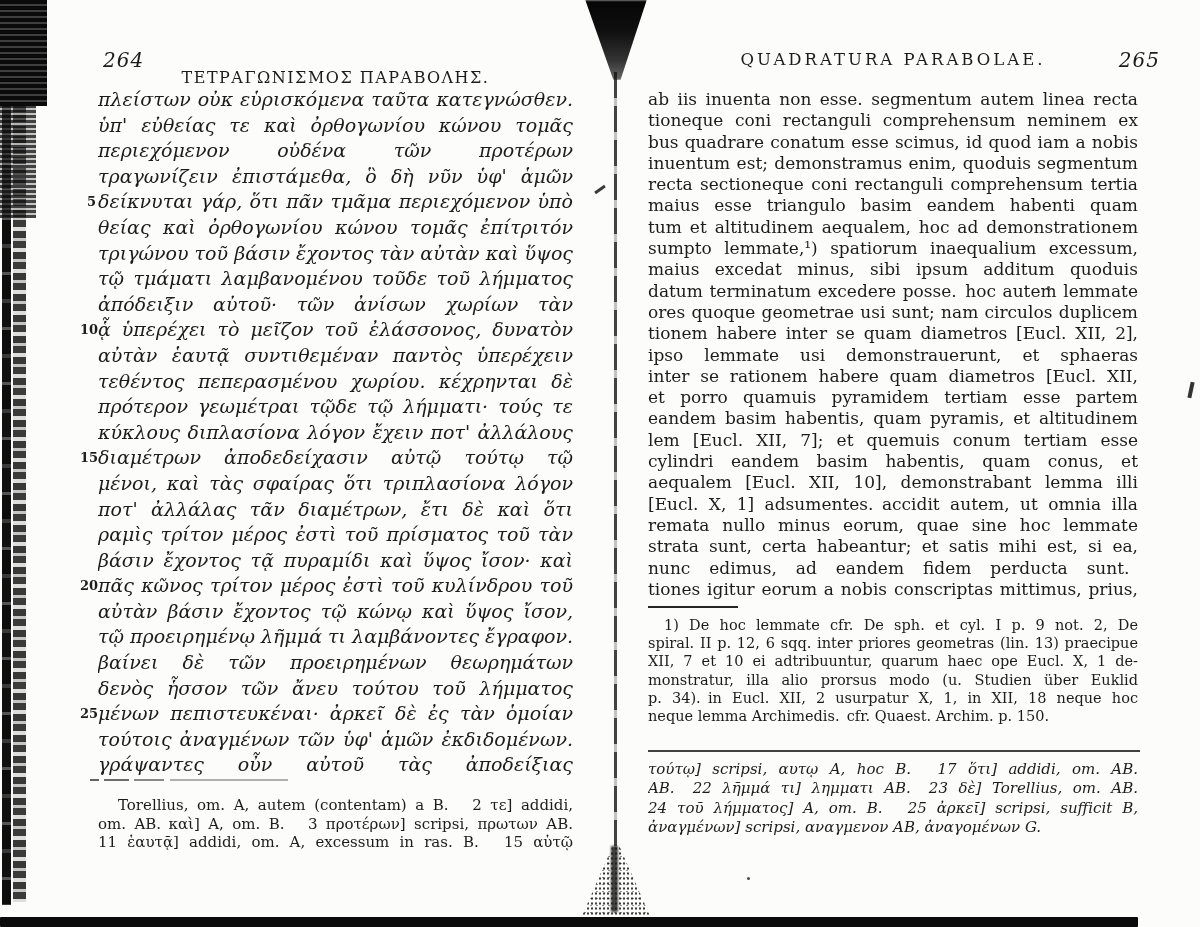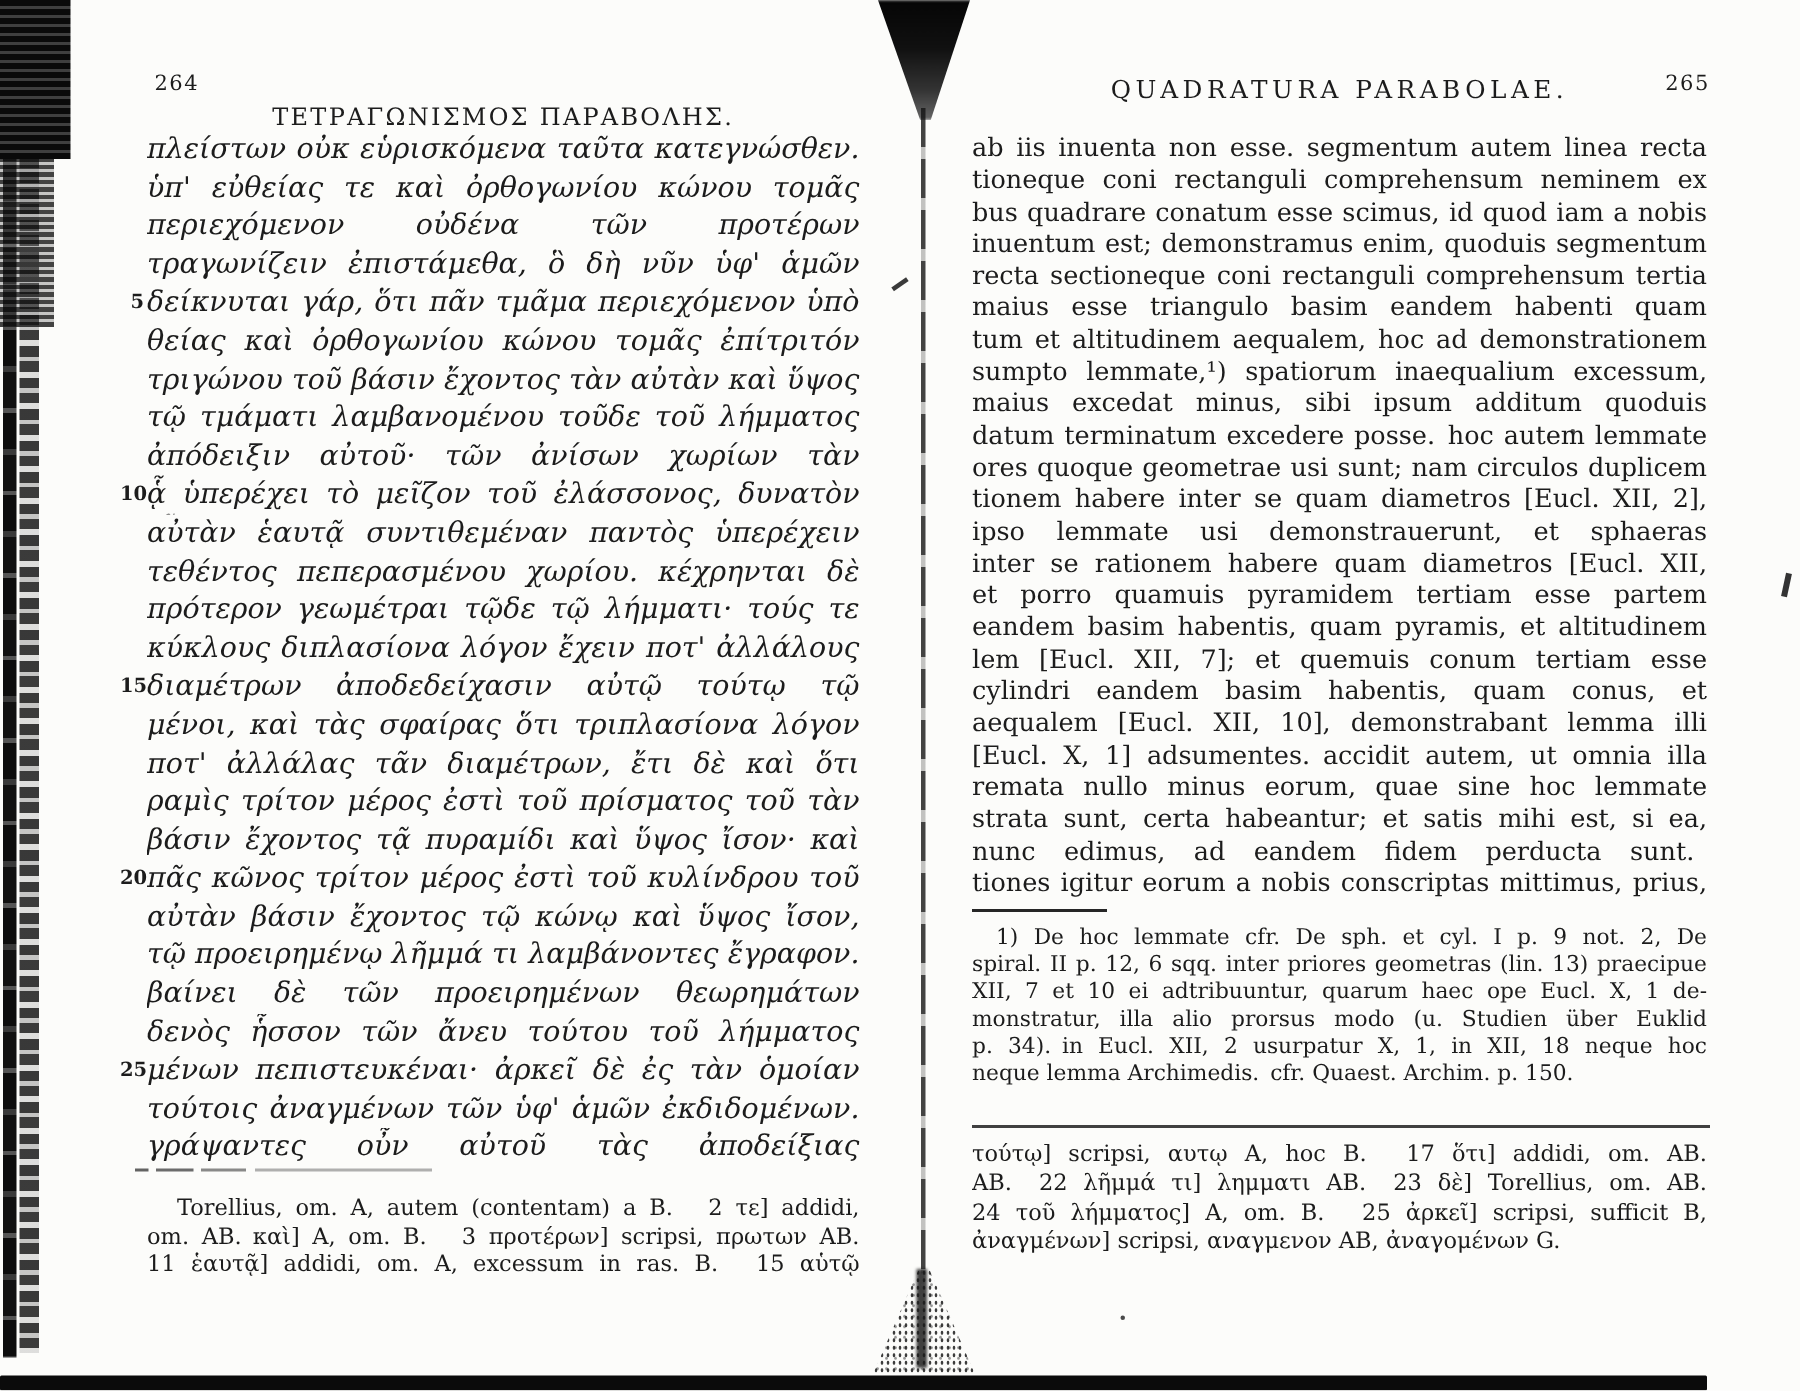--- a/index.html
+++ b/index.html
@@ -37,26 +37,26 @@
   .bottomBar { left:0; top:917px; width:1138px; height:10px; background:#0b0b0b; border-radius:1px; }
   .speckA { left:594px; top:188px; width:12px; height:3px; background:#3a3a3a; transform:rotate(-35deg); }
   .speckB { left:1189px; top:382px; width:4px; height:16px; background:#333; transform:rotate(12deg); }
   .dotA { left:747px; top:877px; width:3px; height:3px; background:#4a4a4a; border-radius:50%; }
   .dotB { left:1047px; top:286px; width:3px; height:3px; background:#555; border-radius:50%; }
 
   
   .pgL { left:0; top:0; width:585px; height:927px; }
   .pgR { left:585px; top:0; width:615px; height:927px; }
 
-  .pnum { top:48px; font-size:14px; letter-spacing:1px; }
+  .pnum { top:48px; font-size:20px; letter-spacing:1px;font-style:italic; }
   .title { top:50px; font-size:16px; letter-spacing:1.5px; white-space:nowrap; text-align:center; }
   .pgL .pnum { left:103px; }
   .pgL .title { left:98px; width:475px;margin-top:18px; }
   .pgR .title { left:63px; width:490px; letter-spacing:3px; font-size:16.5px; }
-  .pgR .pnum { left:505px; width:70px; text-align:center; }
+  .pgR .pnum { left:505px; width:70px; text-align:right; }
 
   .col { position:absolute; }
   .tline { display:block; text-align:justify; text-align-last:justify; overflow:hidden; }
 
   .greek { left:98px; top:87px; width:475px; }
   .greek .tline { font-size:19px; line-height:25.6px; height:25.6px; font-style:italic; }
 
   .lnum { left:80px; width:16px; text-align:right; font-size:13px; font-weight:bold; }
 
   .fnl { left:98px; top:796px; width:475px; }
@@ -64,21 +64,21 @@
   .fnl .tline:first-child { text-indent:20px; }
 
   .latin { left:63px; top:89px; width:490px; }
   .latin .tline { font-size:17px; line-height:21.3px; height:21.3px; }
 
   .fnr { left:63px; top:616px; width:490px; }
   .fnr .tline { font-size:14.5px; line-height:18.2px; height:18.2px; }
   .fnr .tline:first-child { text-indent:16px; }
   .fnr .tline:last-child { text-align-last:left; }
 
-  .app { left:63px; top:760px; width:490px; }
+  .app { left:63px; top:760px; width:490px;font-style:italic; }
   .app .tline { font-size:15px; line-height:19.4px; height:19.4px; }
   .app .tline:last-child { text-align-last:left; }
 
   .rule1 { left:63px; top:606px; width:90px; height:2px; background:#262626; }
   .rule2 { left:63px; top:750px; width:492px; height:2px; background:rgba(30,30,30,.85); }
 
   .dash { top:779px; height:2px; background:#3c3c3c; }
   .dash1 { left:90px;  width:9px;  opacity:.8; }
   .dash2 { left:104px; width:25px; opacity:.75; }
   .dash3 { left:134px; width:30px; opacity:.6; }

